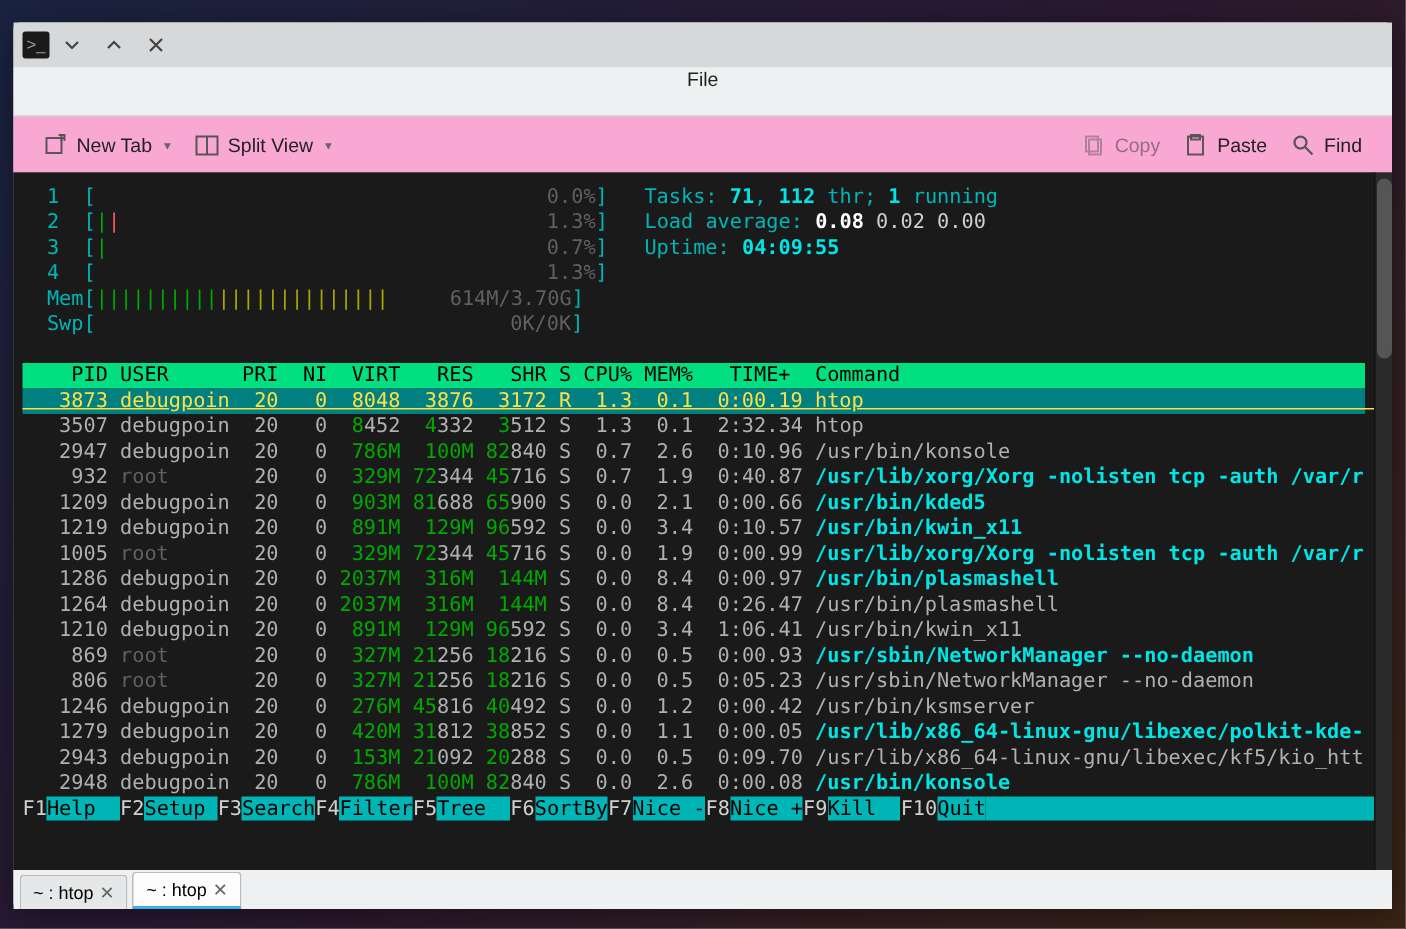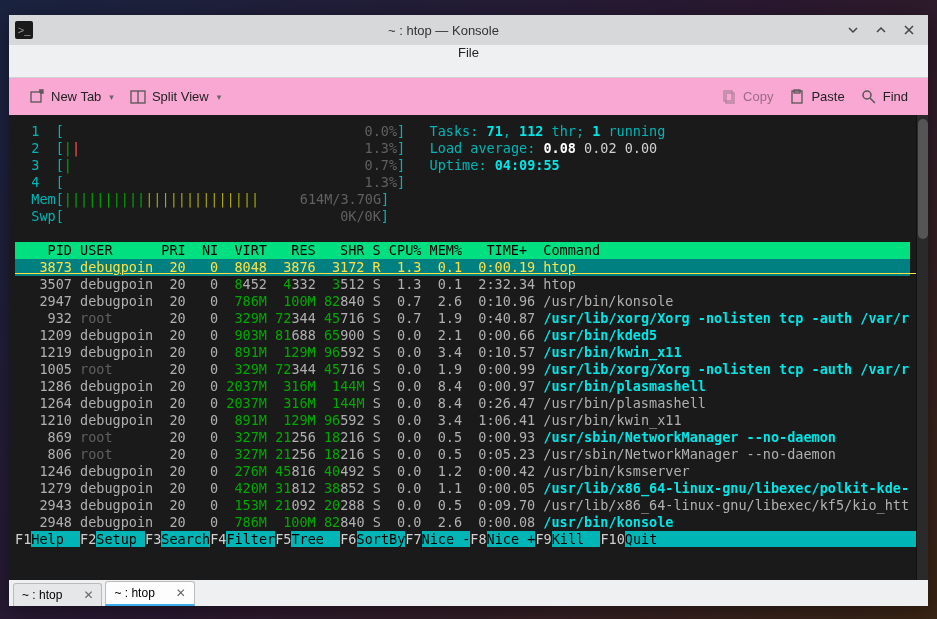--- a/index.html
+++ b/index.html
@@ -79,21 +79,21 @@
 .scrollbar { width: 12px; background: #2a2a2a; border-left: 1px solid #111; }
 .scrollbar-thumb { width: 10px; margin: 4px auto; height: 120px; background: #555; border-radius: 5px; }
 .tabstrip {
   height: 26px;
   background: #eff0f1;
   display: flex;
   align-items: flex-end;
   padding: 0 4px;
 }
 .tab {
-  display: flex; align-items: center; gap: 21px;
+  display: flex; align-items: center; gap: 4px;
   font-size: 12px; padding: 4px 8px;
   border: 1px solid #bbb; border-bottom: none;
   background: #e6e7e8; margin-right: 3px;
   border-top-left-radius: 3px; border-top-right-radius: 3px;
 }
 .tab.active { background: #fdfdfd; border-bottom: 2px solid #3daee9; }
 .tab .close { font-size: 12px; color: #666; cursor: pointer; }
 
 .c-cyan { color: #00b5b5; }
 .c-cyanb { color: #00e5e5; font-weight: bold; }
@@ -108,21 +108,20 @@
 .fbar { background: #00b5b5; color: #000; }
 .fkey { color: #d0d0d0; }
 </style>
 </head>
 <body>
 
 <div class="window">
 
   <div class="titlebar">
     <span class="tb-icon">&gt;_</span>
-    <span class="tb-title">~ : htop — Konsole</span>
     <div class="tb-btns">
       <span class="tb-btn">
           <svg width="12" height="12" viewBox="0 0 12 12">
             <path d="M2 4 L6 8 L10 4" fill="none" stroke="#444" stroke-width="1.5"></path>
           </svg>
         </span>
       <span class="tb-btn">
           <svg width="12" height="12" viewBox="0 0 12 12">
             <path d="M2 8 L6 4 L10 8" fill="none" stroke="#444" stroke-width="1.5"></path>
           </svg>

